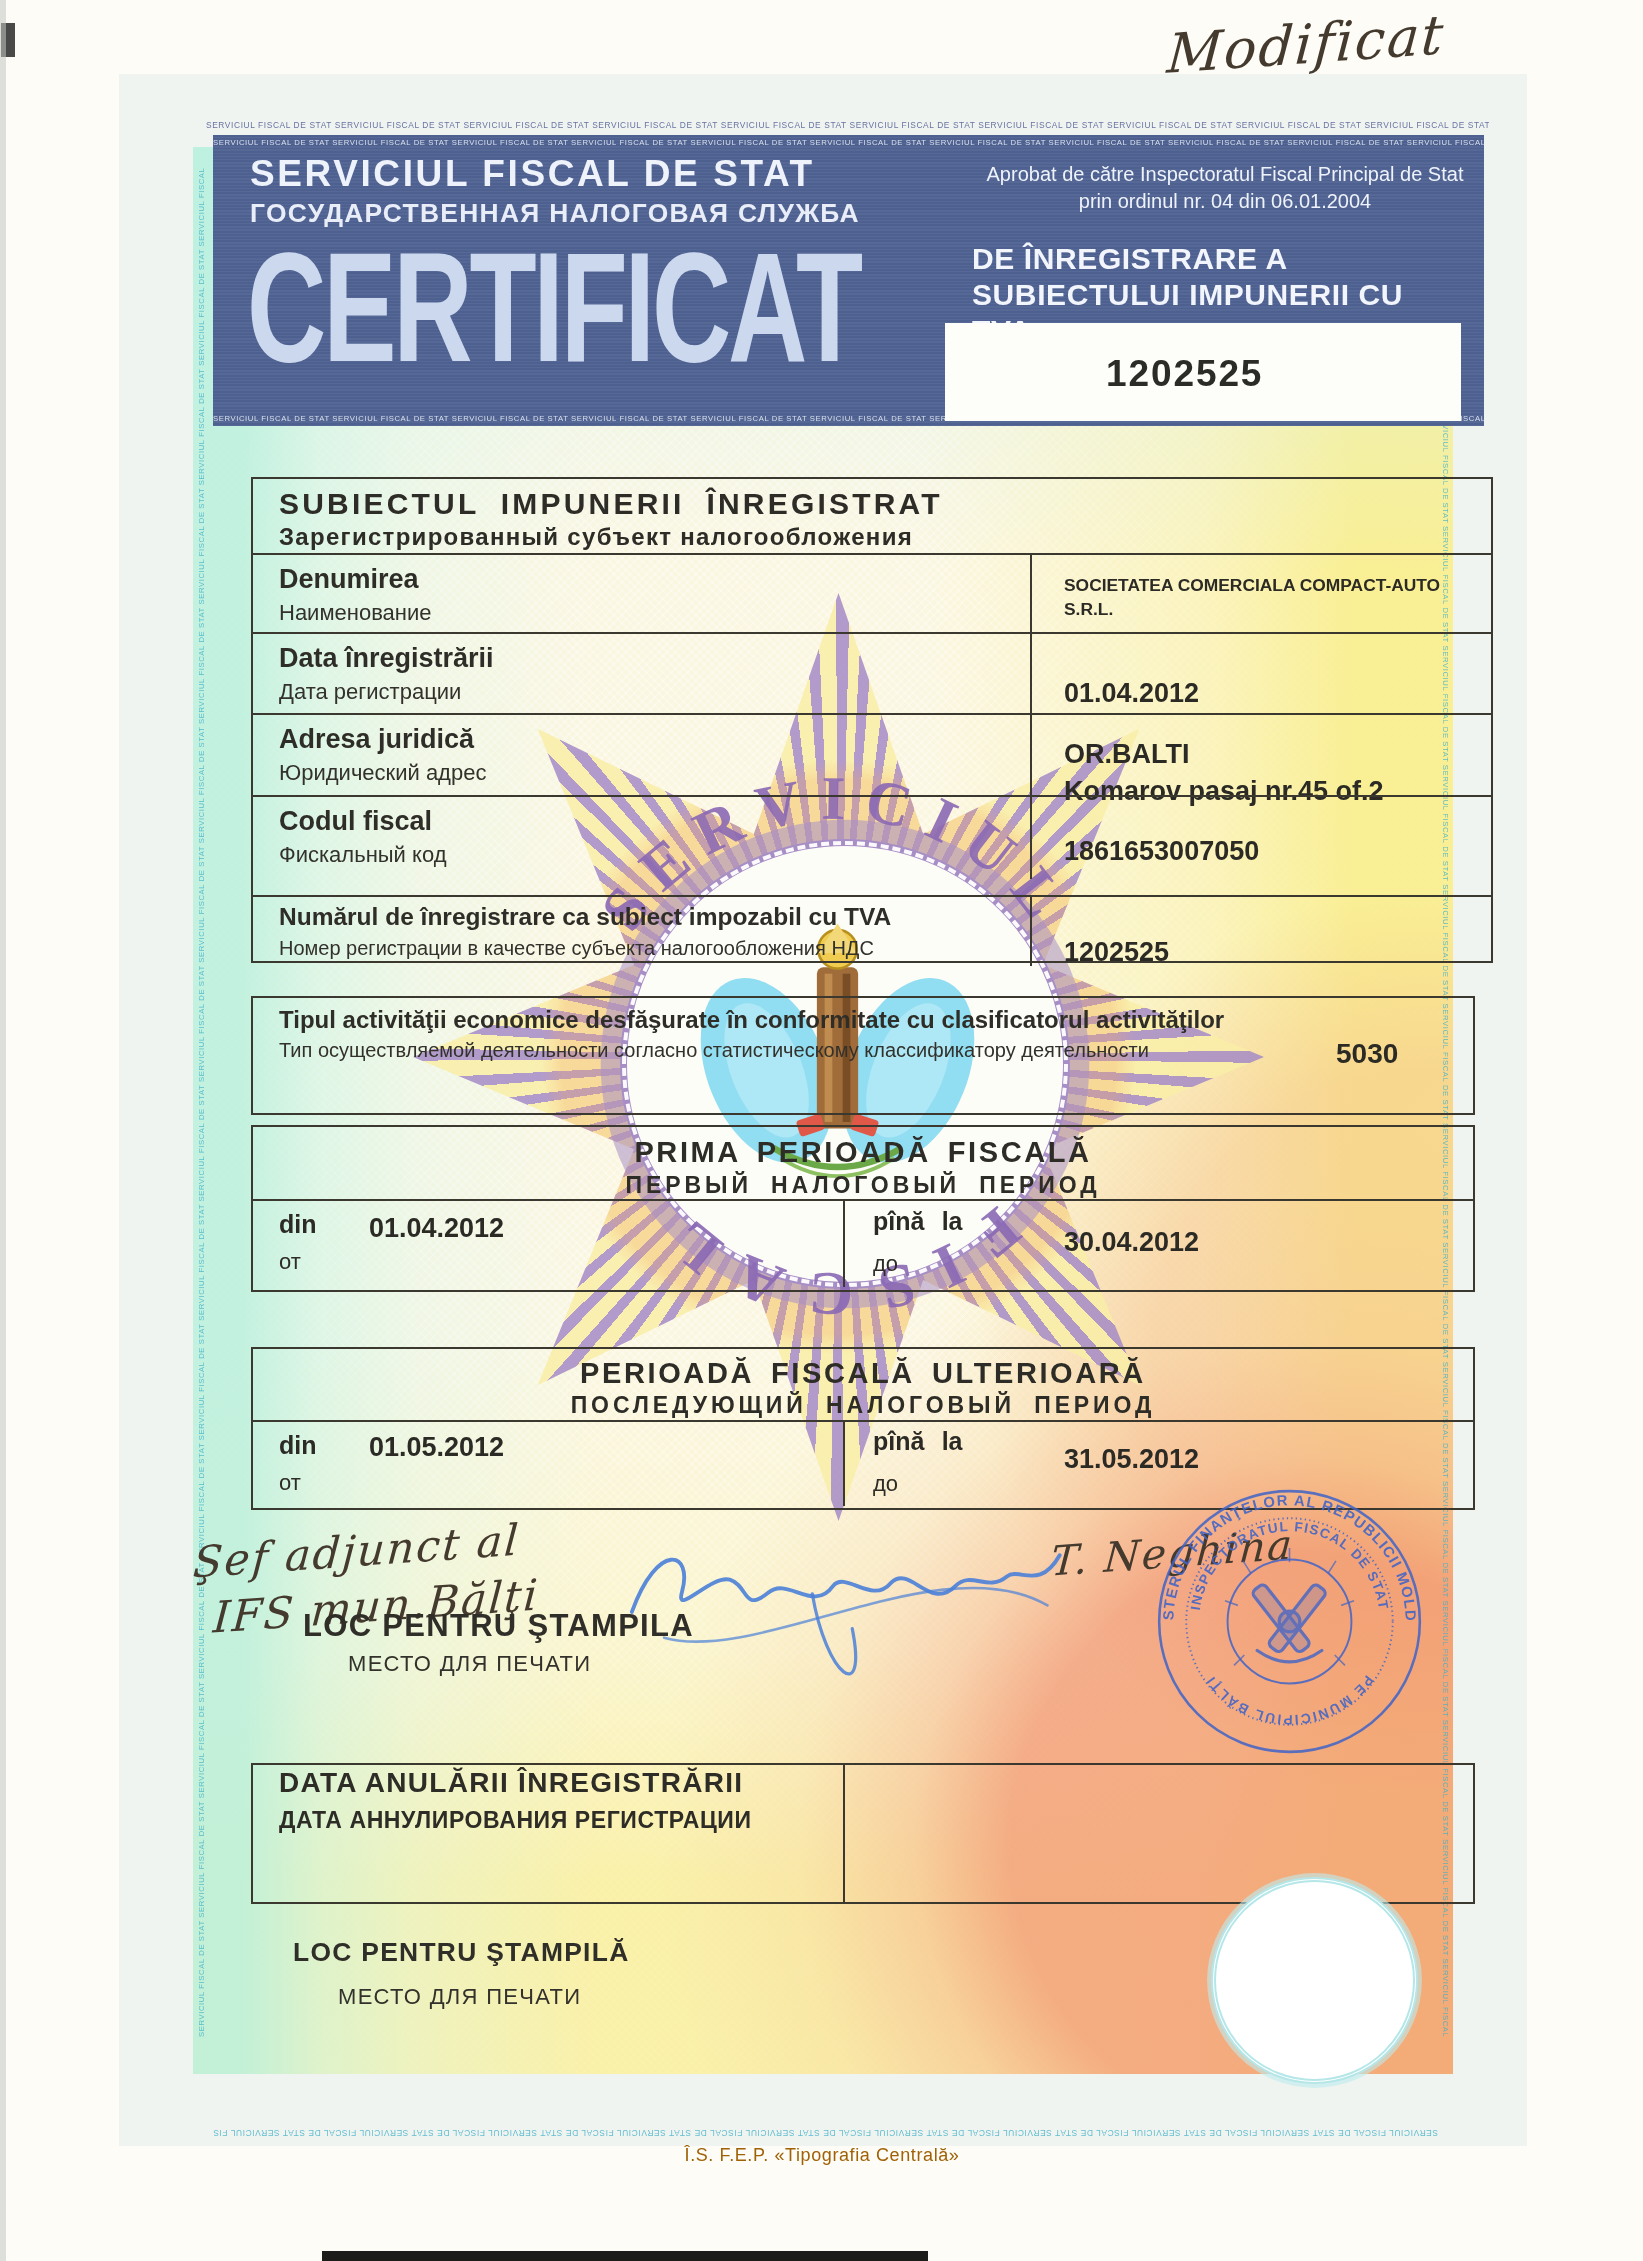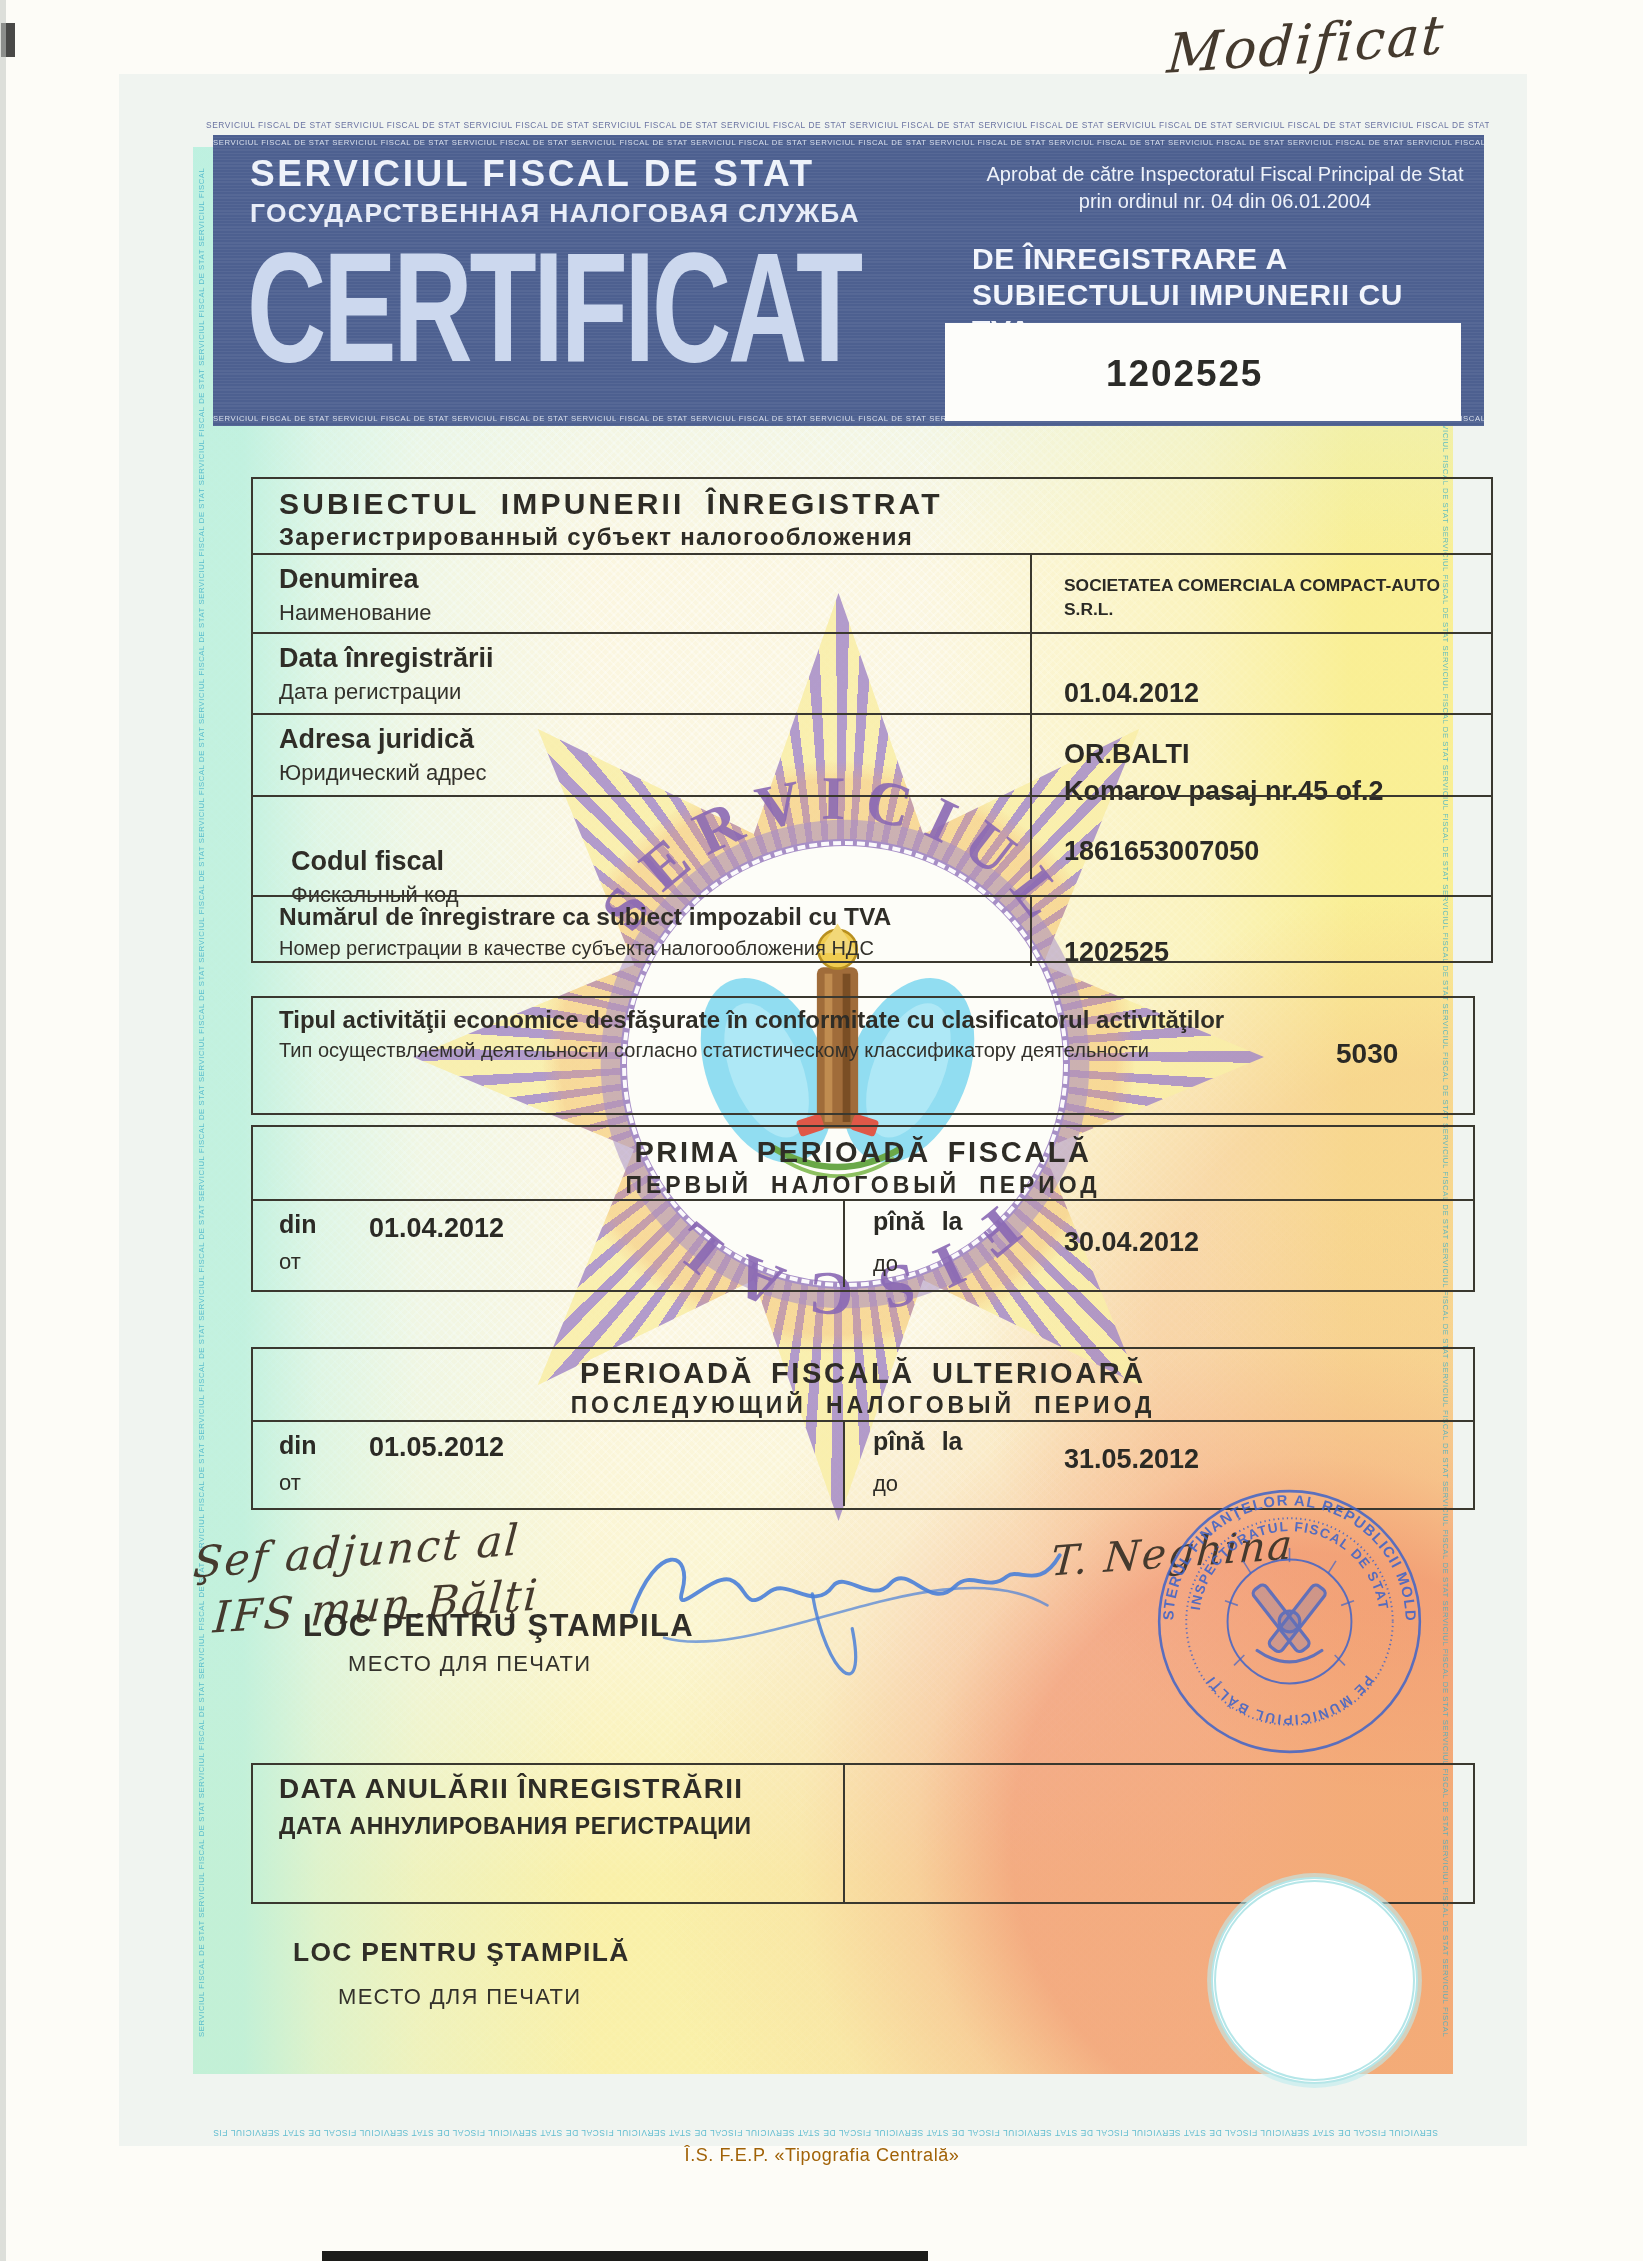--- a/index.html
+++ b/index.html
@@ -166,21 +166,21 @@
           <div class="lro">Adresa juridică</div>
         <div class="lru">Юридический адрес</div>
         </div>
       <div class="vcell" style="left:777px;right:0;">
         <div class="val" style="margin:24px 0 0 32px;font-size:27px;">OR.BALTI</div>
         <div class="val" style="margin:6.4px 0 0 32px;font-size:27px;">Komarov pasaj nr.45  of.2</div>
         </div>
     </div>
 
     <div class="row" style="top:316px;height:84px;">
-      <div class="abs" style="left:38px;top:9px;margin-top:40px;">
+      <div class="abs" style="left:26px;top:9px;">
           <div class="lro">Codul fiscal</div>
         <div class="lru">Фискальный код</div>
         </div>
       <div class="vcell" style="left:777px;right:0;">
         <div class="val" style="margin:39px 0 0 32px;font-size:27px;">1861653007050</div>
         </div>
     </div>
 
     <div class="row" style="top:416px;height:71px;">
       <div class="abs" style="left:26px;top:6.4px;width:735px;">
@@ -273,21 +273,21 @@
         <line x1="150" y1="135" x2="138" y2="116"></line>
       <line x1="270" y1="135" x2="282" y2="116"></line>
         <line x1="130" y1="185" x2="110" y2="178"></line>
       <line x1="290" y1="185" x2="310" y2="178"></line>
         <line x1="140" y1="262" x2="124" y2="278"></line>
       <line x1="280" y1="262" x2="296" y2="278"></line>
     </g>
   </svg>
 
   <div class="abs tbl" style="left:251px;top:1763px;width:1220px;height:137px;">
-    <div class="abs" style="left:26px;top:8px;">
+    <div class="abs" style="left:26px;top:2px;">
       <div style="font-size:28px;font-weight:700;letter-spacing:1.3px;">DATA ANULĂRII ÎNREGISTRĂRII</div>
       <div style="font-size:23px;font-weight:700;letter-spacing:0.6px;margin-top:7.7px;">ДАТА АННУЛИРОВАНИЯ РЕГИСТРАЦИИ</div>
     </div>
     <div class="vcell" style="left:590px;right:0;">
       <div class="val" style="margin:45px 0 0 32px;font-size:27px;"></div>
     </div>
   </div>
 
   <div class="abs stamp-label-ro" style="left:293px;top:1937px;font-size:26.4px;">LOC PENTRU ŞTAMPILĂ</div>
   <div class="abs stamp-label-ru" style="left:338px;top:1984px;">МЕСТО ДЛЯ ПЕЧАТИ</div>

